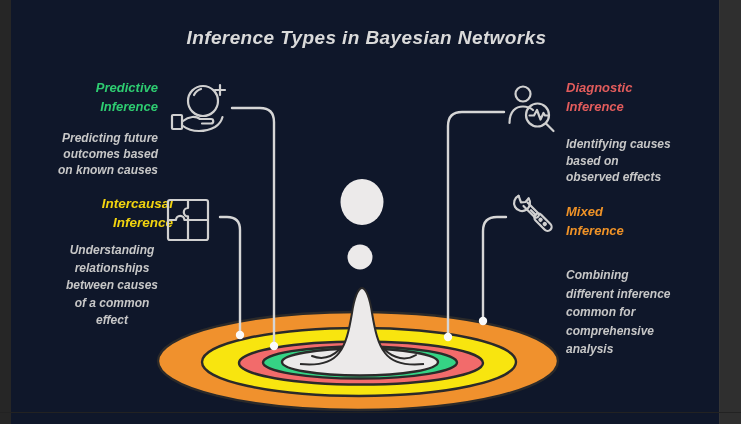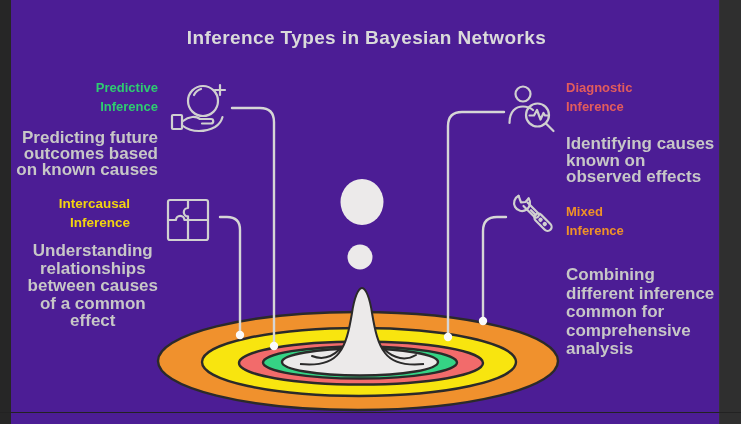--- a/index.html
+++ b/index.html
@@ -10,45 +10,45 @@
   .edge-right{right:0;width:21px;border-left:1px solid #353535;}
   .bottom-divider{position:absolute;left:0;right:0;top:412px;height:1px;background:#222222;}
   .page-title{position:absolute;top:27px;left:0;right:8px;text-align:center;
     font-size:19px;font-weight:700;letter-spacing:.4px;}
   .label{position:absolute;font-weight:700;white-space:pre-line;}
   .desc{position:absolute;font-weight:700;white-space:pre-line;}
   .align-r{text-align:right;}
   .align-l{text-align:left;}
   .lbl-main{font-size:13px;line-height:19px;}
   .lbl-small{font-size:13.5px;line-height:19px;}
-  .desc{font-size:17px;}
+  .desc{font-size:12px;}
   .predictive-label{top:78px;right:583px;}
   .predictive-desc{top:130px;right:583px;line-height:16px;}
-  .intercausal-label{top:194px;right:611px;}
+  .intercausal-label{top:194px;right:568px;}
   .intercausal-desc{top:242px;right:583px;line-height:17.5px;}
   .diagnostic-label{top:78px;left:566px;}
   .diagnostic-desc{top:136px;left:566px;line-height:16.5px;}
   .mixed-label{top:202px;left:566px;}
   .mixed-desc{top:266px;left:566px;line-height:18.5px;}
   .splash-svg{position:absolute;left:0;top:0;}
   .icon-svg{position:absolute;}
   .icon-predictive{left:170px;top:78px;}
   .icon-intercausal{left:160px;top:193px;}
   .icon-diagnostic{left:506px;top:84px;}
   .icon-mixed{left:508px;top:192px;}
   .ring{stroke:#2b2a2a;stroke-width:2.4;}
   .plume{stroke:#2b2a2a;stroke-width:2;}
   .curl{fill:none;stroke:#2b2a2a;stroke-width:2;stroke-linecap:round;}
   .connector{fill:none;stroke-width:2.4;stroke-linecap:round;}
   .icon{fill:none;stroke-width:2.2;stroke-linecap:round;stroke-linejoin:round;}
 </style>
 </head>
 <body>
 
-<div class="stage" style="background: #4c1d95;">
+<div class="stage" style="background: #0f172a; font-style: italic;">
 
   <div class="edge-strip edge-left" style="background: rgb(38, 38, 38);"></div>
   <div class="edge-strip edge-right" style="background: rgb(47, 47, 47);"></div>
   <div class="bottom-divider"></div>
 
   <div class="page-title" style="color: rgb(218, 218, 218);">Inference Types in Bayesian Networks</div>
 
   <svg class="splash-svg" width="741" height="424" viewBox="0 0 741 424">
 
     <ellipse class="ring" cx="358" cy="361" rx="200" ry="49" fill="#F0912D"></ellipse>
@@ -88,21 +88,21 @@
       <path d="M50,7 v10 M45,12 h10"></path>
       <rect x="2" y="37" width="10" height="14" rx="1"></rect>
       <path d="M13,43 C19,38 26,38 30,41 L41,41 C44,41 44,45.5 41,45.5 L32,45.5"></path>
       <path d="M13,48 C22,55 36,54 45,49 C49,46.5 51.5,43 52.5,39"></path>
     </g>
   </svg>
 
   <div class="label lbl-main align-l diagnostic-label" style="color: rgb(226, 92, 92);">Diagnostic
 Inference</div>
   <div class="desc align-l diagnostic-desc" style="color: rgb(199, 199, 199);">Identifying causes
-known on
+based on
 observed effects</div>
   <svg class="icon-svg icon-diagnostic" width="54" height="50" viewBox="0 0 54 50">
     <g class="icon" stroke="#D0D0D0">
       <circle cx="17" cy="10" r="7.5"></circle>
       <path d="M3.5,39 C3.5,27 10,22.5 17,22.5 C21,22.5 24,23.5 27,26"></path>
       <circle cx="31.5" cy="31" r="11.5"></circle>
       <path d="M23.5,31.5 h4.5 l3,-5.5 l3.5,9.5 l3,-6.5 l1.5,2.5 h3.5"></path>
       <path d="M40,39.5 L47.5,47"></path>
     </g>
   </svg>

